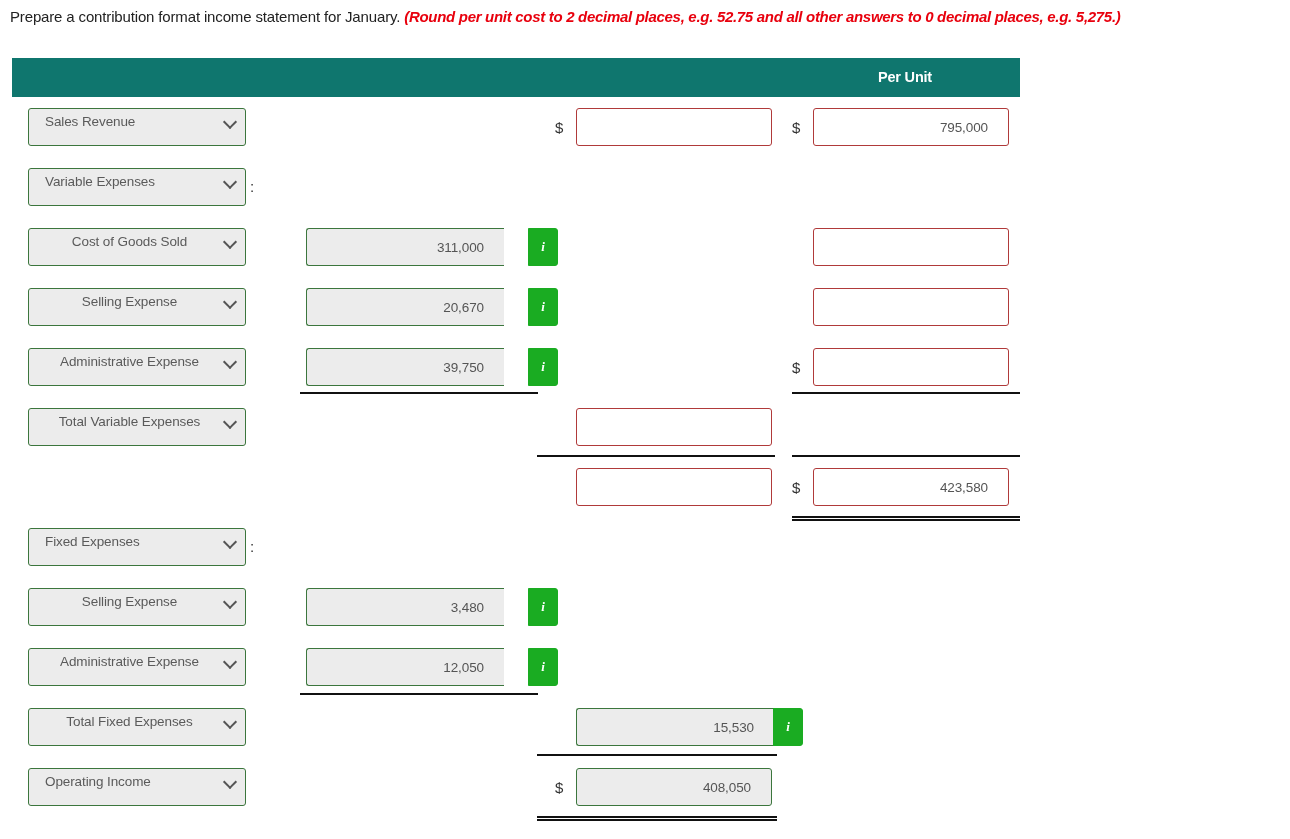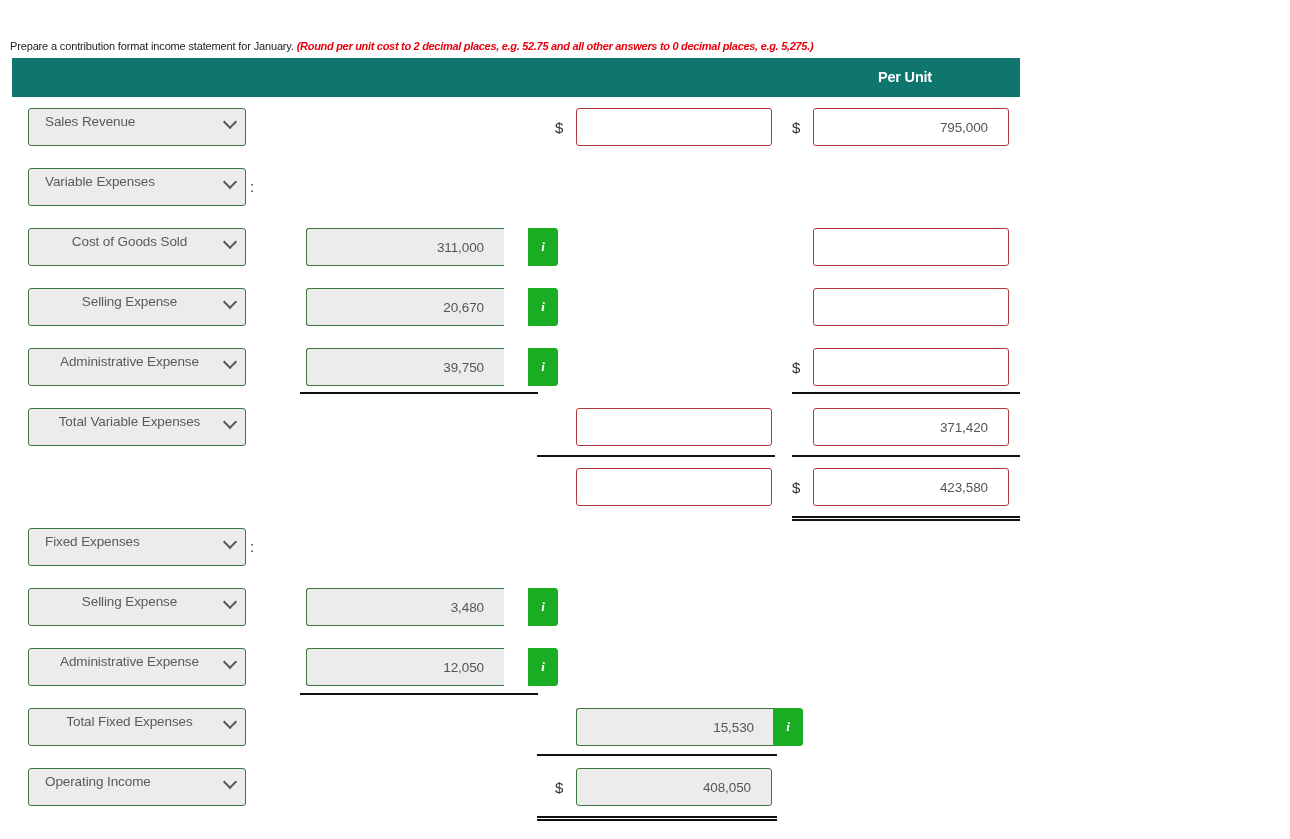--- a/index.html
+++ b/index.html
@@ -9,25 +9,24 @@
     background: #ffffff;
     font-family: "Liberation Sans", sans-serif;
     overflow: hidden;
   }
 
   
   #prompt {
     position: absolute;
     left: 10px; top: 8px;
     width: 1275px;
-    font-size: 11px;
+    font-size: 15px;
     color: #222222;
     white-space: nowrap;
     letter-spacing: -0.15px;
-    margin-top: 32px;
   }
   #prompt .hint {
     color: #e8000d;
     font-weight: bold;
     font-style: italic;
     letter-spacing: -0.3px;
   }
 
   
   #hdr {
@@ -217,24 +216,20 @@
     </div>
     <div class="row" style="top: 408px;">
       <div class="sel">
         <span class="lbl">Total Variable Expenses</span>
         <span class="chev"></span>
       </div>
       <div class="cell c2">
         <span class="dollar"></span>
         <div class="fld open" style="width: 196px;"></div>
       </div>
-      <div class="cell c3">
-        <span class="dollar"></span>
-        <div class="fld open" style="width: 196px;">371,420</div>
-      </div>
     </div>
     <div class="row" style="top: 468px;">
       <div class="cell c2">
         <span class="dollar"></span>
         <div class="fld open" style="width: 196px;"></div>
       </div>
       <div class="cell c3">
         <span class="dollar">$</span>
         <div class="fld open" style="width: 196px;">423,580</div>
       </div>

